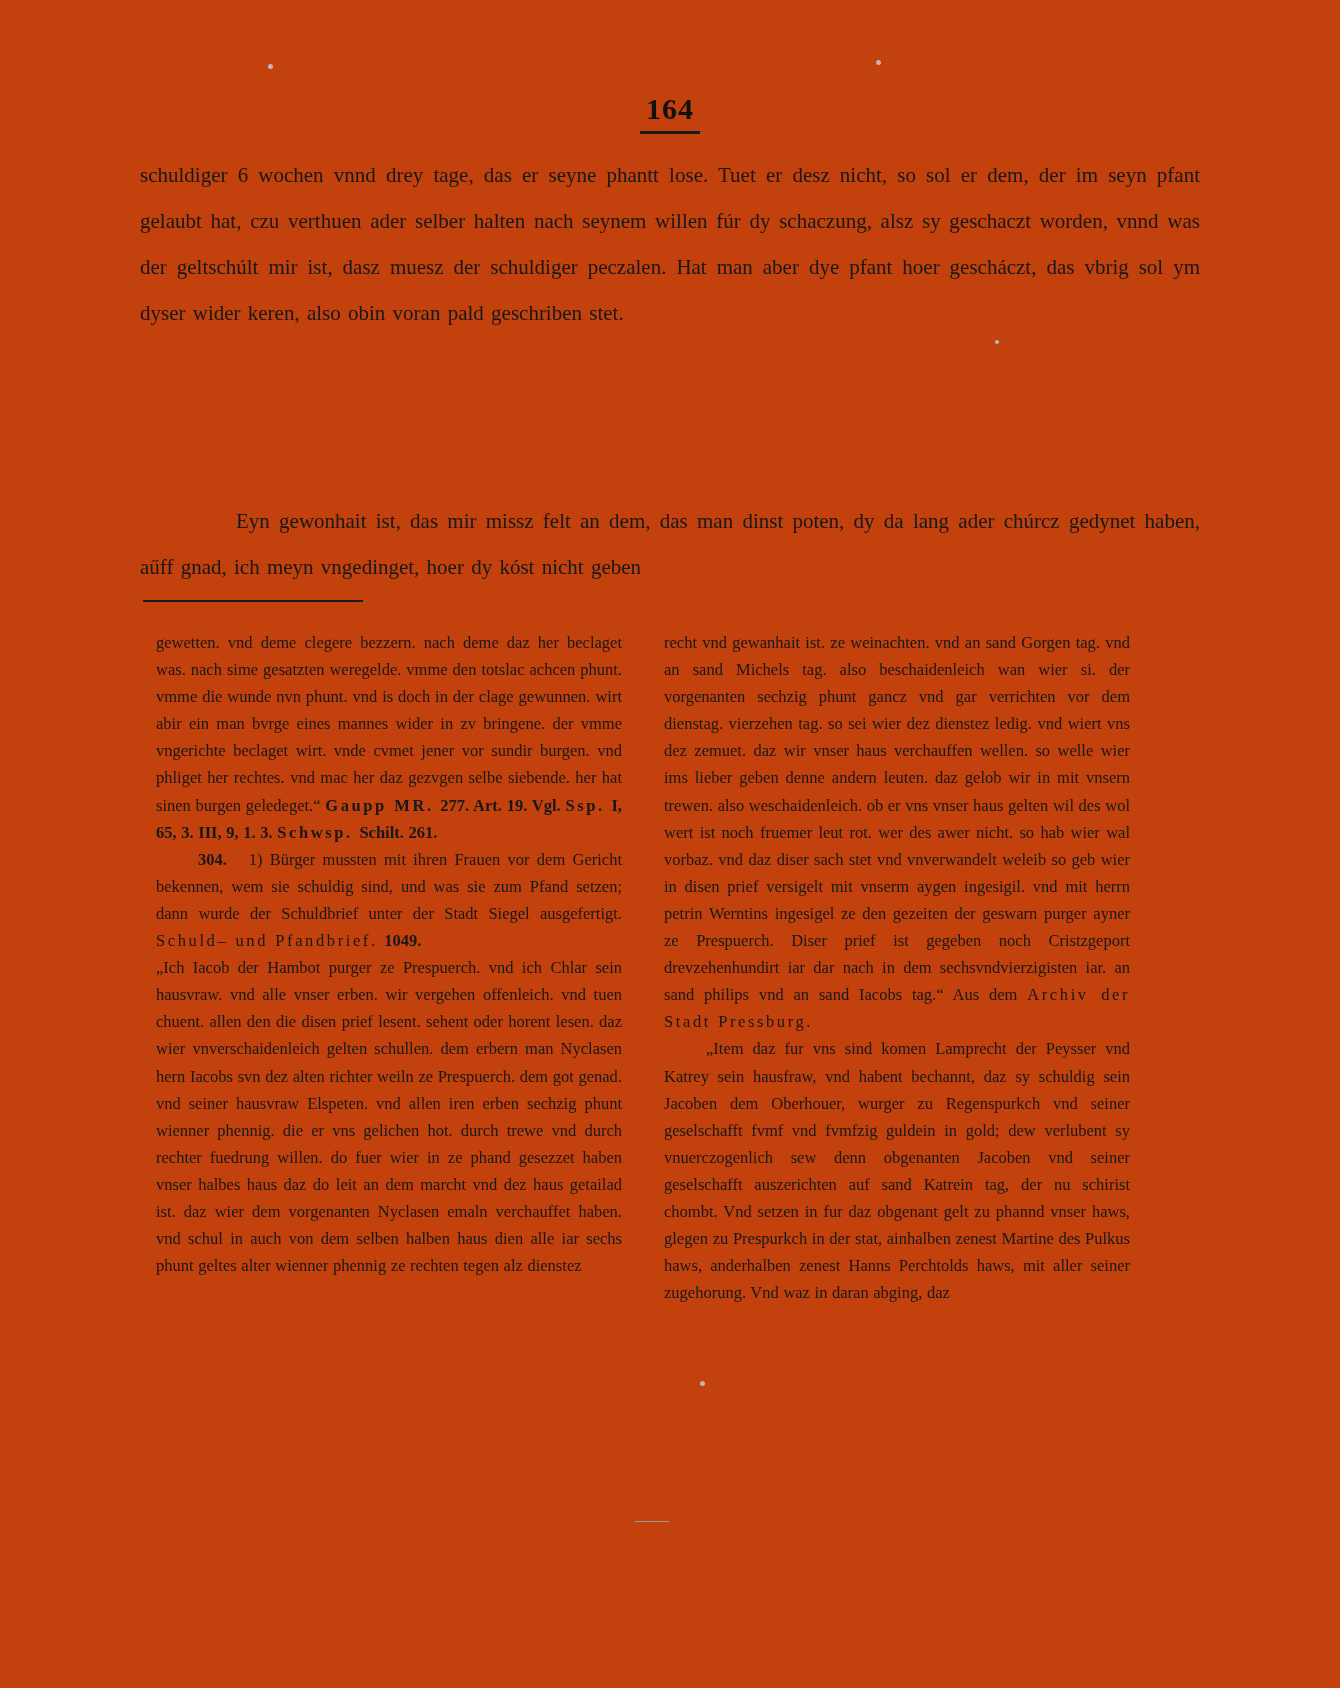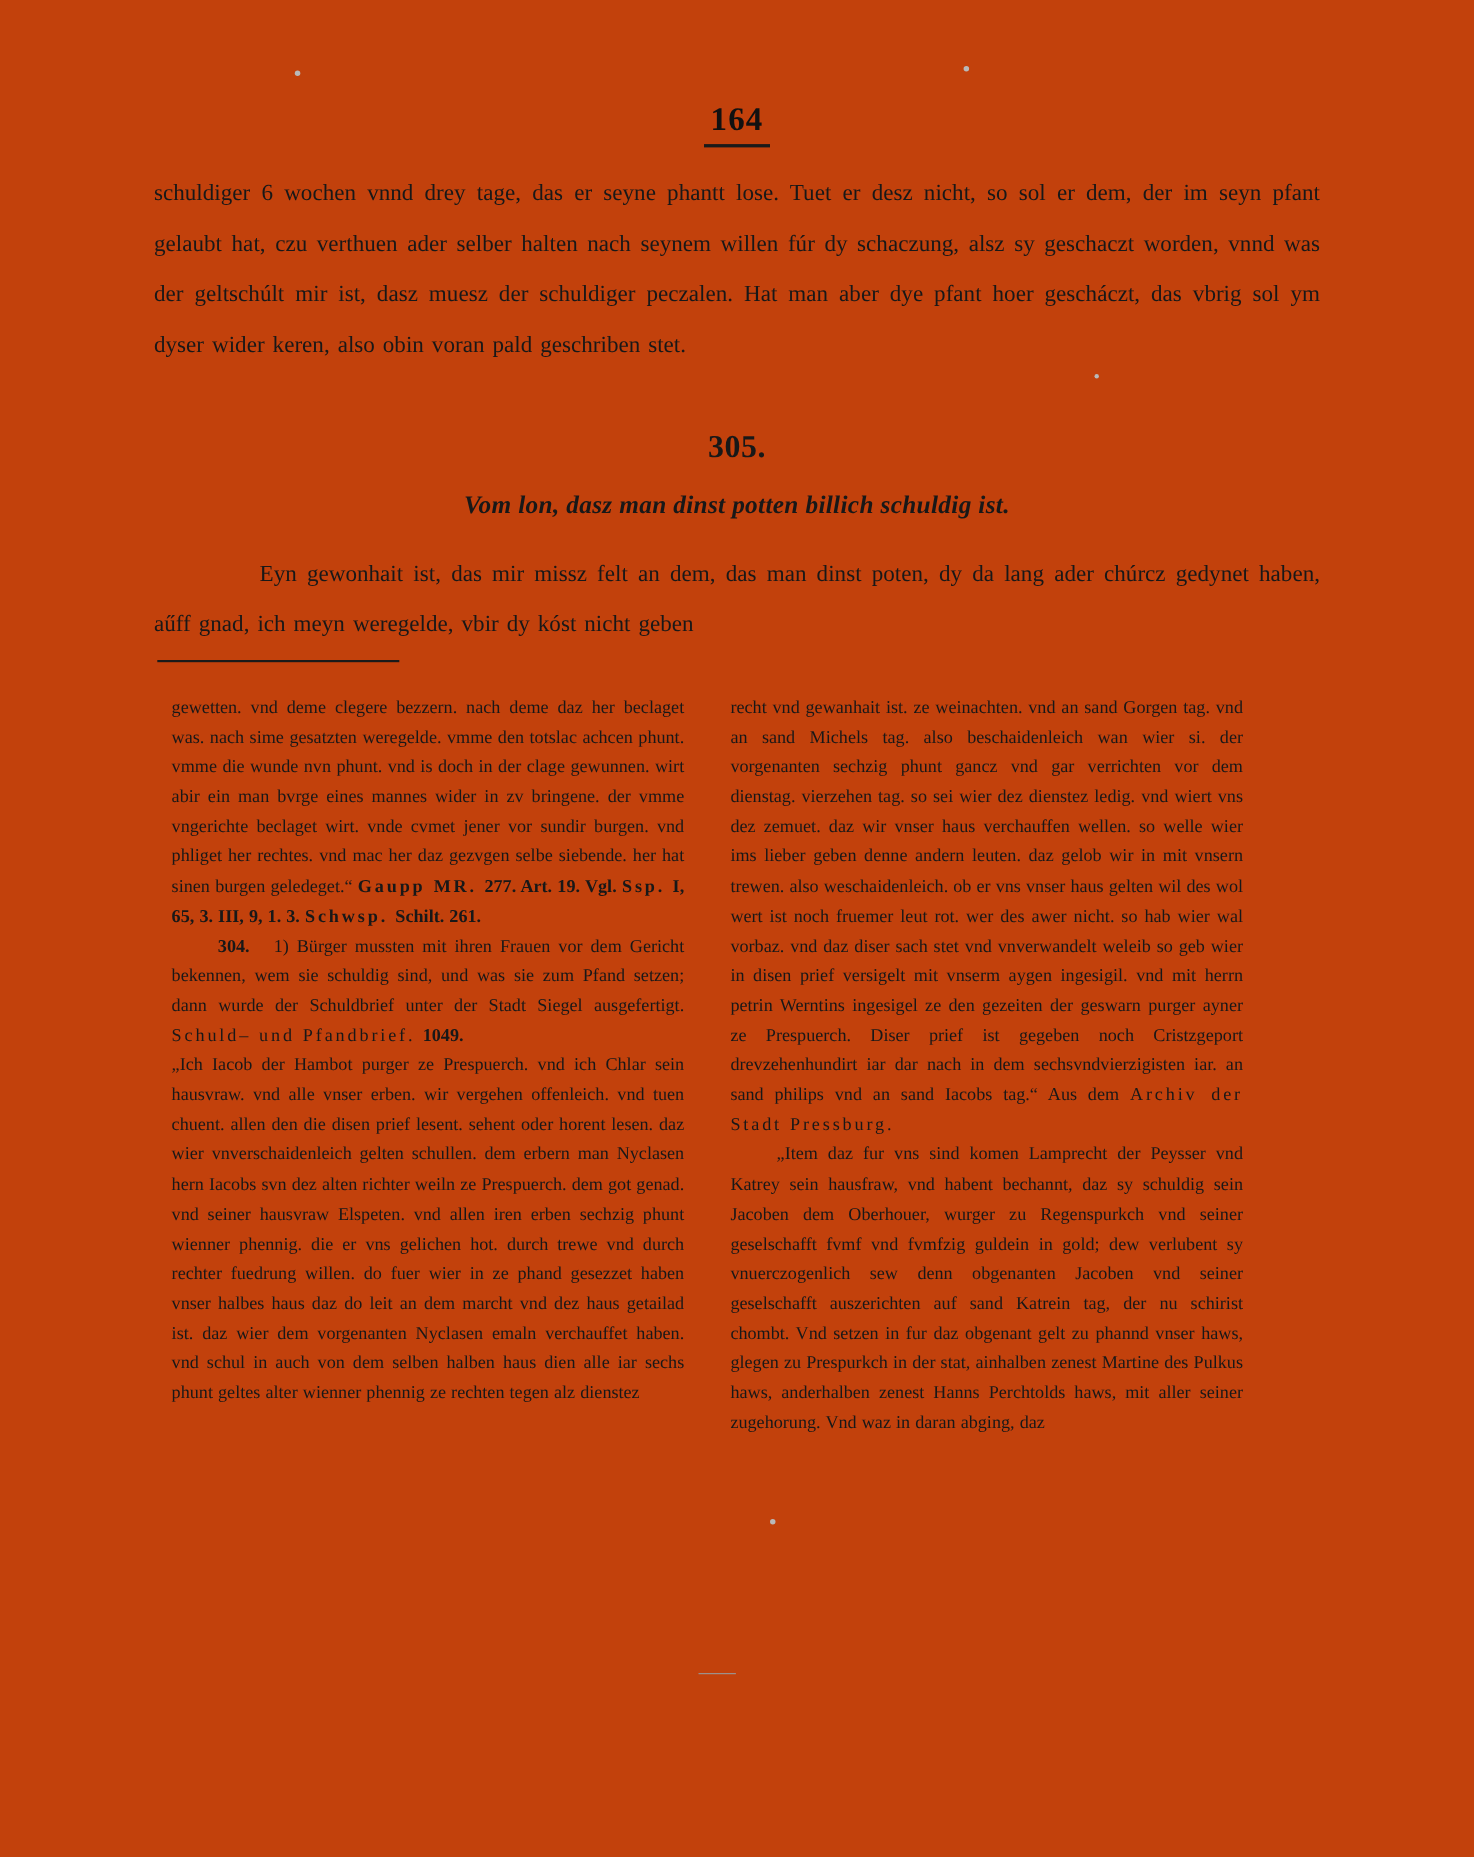--- a/index.html
+++ b/index.html
@@ -155,30 +155,24 @@
   <span class="reg-mark reg-bot"></span>
 
   <div class="page-number-wrap">
     <span class="page-number">164</span>
   </div>
 
   <div class="body-block">
     <p class="body-par">schuldiger 6 wochen vnnd drey tage, das er seyne phantt lose. Tuet er desz nicht, so sol er dem, der im seyn pfant gelaubt hat, czu verthuen ader selber halten nach seynem willen fúr dy schaczung, alsz sy geschaczt worden, vnnd was der geltschúlt mir ist, dasz muesz der schuldiger peczalen. Hat man aber dye pfant hoer gescháczt, das vbrig sol ym dyser wider keren, also obin voran pald geschriben stet.</p>
   </div>
 
-  <div class="section-number-wrap">
-    <span class="section-number">305.</span>
-  </div>
 
-  <div class="section-subtitle-wrap">
-    <span class="section-subtitle">Vom lon, dasz man dinst potten billich schuldig ist.</span>
-  </div>
 
   <div class="body-block-2">
-    <p class="body-par"><span class="par-indent"></span><span>Eyn gewonhait ist, das mir missz felt an dem, das man dinst poten, dy da lang ader chúrcz gedynet haben, aűff gnad, ich meyn weregelde, vbir dy kóst nicht geben</span></p>
+    <p class="body-par"><span class="par-indent"></span><span>Eyn gewonhait ist, das mir missz felt an dem, das man dinst poten, dy da lang ader chúrcz gedynet haben, aűff gnad, ich meyn vngedinget, hoer dy kóst nicht geben</span></p>
   </div>
 
   <div class="fn-rule"></div>
 
   <div class="footnotes">
 
     <div class="fn-col">
       <p><span>gewetten. vnd deme clegere bezzern. nach deme daz her beclaget was. nach sime gesatzten weregelde. vmme den totslac achcen phunt. vmme die wunde nvn phunt. vnd is doch in der clage gewunnen. wirt abir ein man bvrge eines mannes wider in zv bringene. der vmme vngerichte beclaget wirt. vnde cvmet jener vor sundir burgen. vnd phliget her rechtes. vnd mac her daz gezvgen selbe siebende. her hat sinen burgen geledeget.“ </span><span class="sp bold">Gaupp MR.</span><span class="bold"> 277. Art. 19. Vgl. </span><span class="sp bold">Ssp.</span><span class="bold"> I, 65, 3. III, 9, 1. 3. </span><span class="sp bold">Schwsp.</span><span class="bold"> Schilt. 261.</span></p>
 
       <p><span class="fn-indent"></span><span class="bold">304.</span>&nbsp;&nbsp;&nbsp;<span>1) Bürger mussten mit ihren Frauen vor dem Gericht bekennen, wem sie schuldig sind, und was sie zum Pfand setzen; dann wurde der Schuldbrief unter der Stadt Siegel ausgefertigt. </span><span class="sp">Schuld– und Pfandbrief.</span><span class="bold"> 1049.</span></p>

